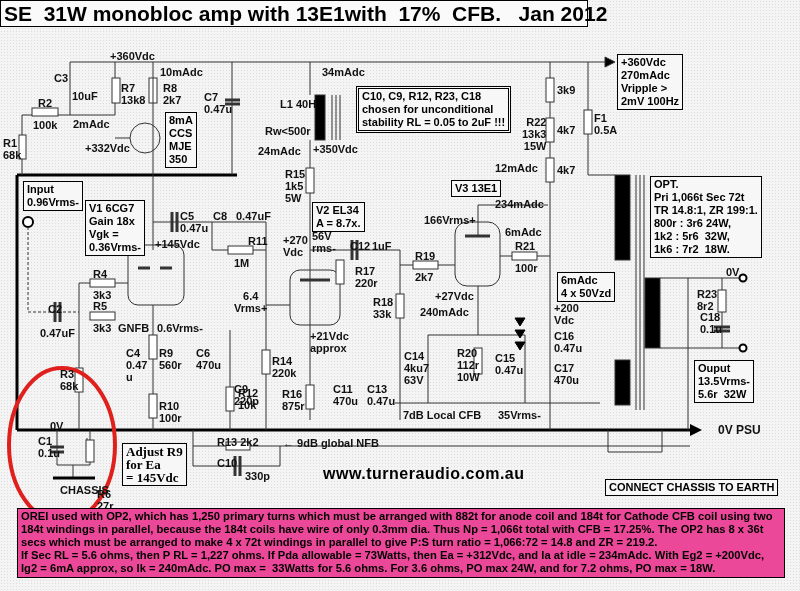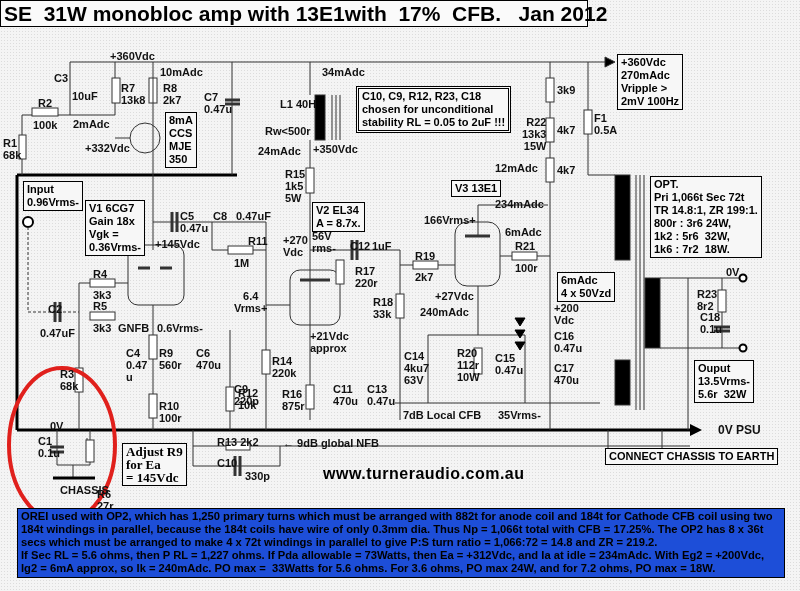--- a/index.html
+++ b/index.html
@@ -5,21 +5,21 @@
   html,body{margin:0;padding:0;}
   body{width:800px;height:591px;overflow:hidden;background:#f4f4f4;
        background-image:radial-gradient(#dcdcdc 0.6px, transparent 0.7px);
        background-size:3px 3px;
        font-family:"Liberation Sans", sans-serif;color:#000;position:relative;}
   .abs{position:absolute;}
   .lbl{position:absolute;font-size:11px;font-weight:bold;line-height:12px;white-space:pre;color:#111;}
   .box{position:absolute;border:1px solid #000;background:#f7f7f7;font-size:11px;font-weight:bold;line-height:13px;padding:1px 3px;white-space:pre;}
   .title-box{left:17px;top:17px;width:583px;height:25px;border:1px solid #000;background:#fafafa;
              font-size:21px;font-weight:bold;line-height:25px;padding-left:3px;white-space:pre;}
-  .note{left:17px;top:508px;width:760px;height:66px;border:1px solid #000;background:#1d4ed8;
+  .note{left:17px;top:508px;width:760px;height:66px;border:1px solid #000;background:#ec4899;
         font-size:11.2px;font-weight:bold;line-height:13px;padding:1px 3px;white-space:pre;}
   svg#schem{position:absolute;left:0;top:0;}
   .url{font-size:16px;font-weight:bold;letter-spacing:0.5px;}
 </style>
 </head>
 <body>
 
 <div class="title-box">SE  31W monobloc amp with 13E1with  17%  CFB.   Jan 2012</div>
 
 <svg id="schem" width="800" height="591">
@@ -210,21 +210,21 @@
 1k2 : 5r6  32W,
 1k6 : 7r2  18W.</div>
 <div class="box" style="left:694px;top:360px;">Ouput
 13.5Vrms-
 5.6r  32W</div>
 <div class="box" style="left:557px;top:272px;">6mAdc
 4 x 50Vzd</div>
 <div class="box" style="left:122px;top:443px;font-size:13px;font-family:Liberation Serif, serif;">Adjust R9
 for Ea
 = 145Vdc</div>
-<div class="box" style="left:605px;top:448px;">CONNECT CHASSIS TO EARTH</div>
+<div class="box" style="left:605px;top:479px;">CONNECT CHASSIS TO EARTH</div>
 <div class="lbl" style="left:60px;top:484px;">CHASSIS</div>
 <div class="abs url" style="left:323px;top:465px;">www.turneraudio.com.au</div>
 
 <div class="lbl" style="left:155px;top:238px;">+145Vdc</div>
 <div class="lbl" style="left:283px;top:234px;">+270
 Vdc</div>
 <div class="lbl" style="left:313px;top:143px;">+350Vdc</div>
 <div class="lbl" style="left:312px;top:230px;">56V
 rms-</div>
 <div class="lbl" style="left:234px;top:290px;text-align:center;">6.4

